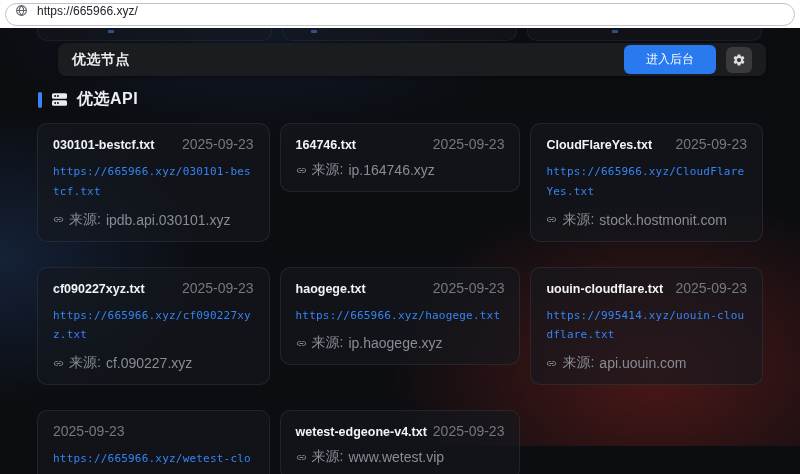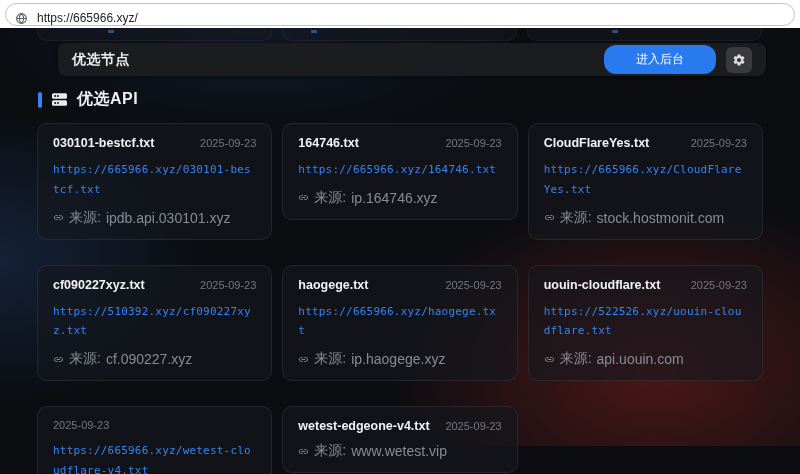--- a/index.html
+++ b/index.html
@@ -9,21 +9,21 @@
     font-family:"Liberation Sans",sans-serif;
     -webkit-font-smoothing:antialiased;
   }
   
   .browser-bar{
     height:28px;background:#ffffff;display:flex;align-items:center;
     padding:0 5px;box-sizing:border-box;
   }
   .address-bar{
     flex:1;height:23px;border:1px solid #bfc3c9;border-radius:13px;
-    display:flex;align-items:flex-end;gap:9px;padding:0 9px;background:#fff;
+    display:flex;align-items:flex-start;gap:9px;padding:0 9px;background:#fff;
     box-sizing:border-box;
   }
   .address-bar svg{flex:0 0 auto;}
   .address-url{font-size:12px;color:#202328;white-space:nowrap;}
   
   .page{
     position:relative;height:418px;
     background:
       radial-gradient(55% 70% at 82% 82%, rgba(128,32,27,0.55) 0%, rgba(128,32,27,0) 62%),
       radial-gradient(42% 58% at 0% 55%, rgba(36,66,118,0.38) 0%, rgba(36,66,118,0) 60%),
@@ -44,21 +44,21 @@
     position:absolute;left:58px;right:34px;top:15px;height:33px;
     background:#1a1c1f;border-radius:8px;
     display:flex;align-items:center;justify-content:space-between;
     padding:0 14px;box-sizing:border-box;
     box-shadow:0 1px 4px rgba(0,0,0,0.4);
   }
   .header-title{font-size:14px;font-weight:bold;color:#e9ebee;letter-spacing:0.5px;}
   .header-actions{display:flex;align-items:center;gap:10px;}
   .admin-btn{
     background:var(--button_blue,#2979ef);color:#fff;border:none;
-    font-size:12px;padding:6px 32px;border-radius:12px;cursor:pointer;
+    font-size:12px;padding:6px 22px;border-radius:6px;cursor:pointer;
     font-family:inherit;
   }
   .gear-btn{
     width:26px;height:26px;background:#3a3a3d;border:none;border-radius:6px;
     display:flex;align-items:center;justify-content:center;cursor:pointer;
   }
   
   .section-head{
     position:absolute;left:38px;top:61px;
     display:flex;align-items:center;gap:8px;justify-content:space-between;
@@ -71,21 +71,21 @@
     display:grid;grid-template-columns:repeat(3,1fr);
     column-gap:10px;row-gap:25px;align-items:start;
   }
   .card{
     background:rgba(21,24,30,0.62);
     border:1px solid rgba(255,255,255,0.075);
     border-radius:10px;padding:12px 15px;box-sizing:border-box;
   }
   .card-head{display:flex;justify-content:space-between;align-items:baseline;gap:6px;}
   .card-title{font-size:12.5px;font-weight:bold;color:#f2f3f5;white-space:nowrap;}
-  .card-date{font-size:11px;color:#74787f;white-space:nowrap;}
+  .card-date{font-size:14px;color:#74787f;white-space:nowrap;}
   .card-url{
     display:block;margin-top:10px;
     font-family:"DejaVu Sans Mono",monospace;
     font-size:11px;line-height:1.8;letter-spacing:0.2px;
     color:var(--link_blue,#3584f4);text-decoration:none;word-break:break-all;
   }
   .card-source{
     margin-top:9px;display:flex;align-items:center;gap:5px;
     font-size:14px;color:#888c94;
   }
@@ -156,21 +156,20 @@
         <span>来源:</span>
         <span>ipdb.api.030101.xyz</span>
       </div>
     </div>
 
     <div class="card">
       <div class="card-head">
         <span class="card-title">164746.txt</span>
         <span class="card-date">2025-09-23</span>
       </div>
-      <a class="card-url" href="#">https://665966.xyz/164746.txt</a>
       <div class="card-source">
         <svg width="11" height="11" viewBox="0 0 24 24" fill="#888c94">
             <path d="M3.9 12c0-1.71 1.39-3.1 3.1-3.1h4V7H7c-2.76 0-5 2.24-5 5s2.24 5 5 5h4v-1.9H7c-1.71 0-3.1-1.39-3.1-3.1zM8 13h8v-2H8v2zm9-6h-4v1.9h4c1.71 0 3.1 1.39 3.1 3.1s-1.39 3.1-3.1 3.1h-4V17h4c2.76 0 5-2.24 5-5s-2.24-5-5-5z"></path>
           </svg>
         <span>来源:</span>
         <span>ip.164746.xyz</span>
       </div>
     </div>
 
     <div class="card">
@@ -186,21 +185,21 @@
         <span>来源:</span>
         <span>stock.hostmonit.com</span>
       </div>
     </div>
 
     <div class="card">
       <div class="card-head">
         <span class="card-title">cf090227xyz.txt</span>
         <span class="card-date">2025-09-23</span>
       </div>
-      <a class="card-url" href="#">https://510392.xyz/cf090227xyz.txt</a>
+      <a class="card-url" href="#">https://665966.xyz/cf090227xyz.txt</a>
       <div class="card-source">
         <svg width="11" height="11" viewBox="0 0 24 24" fill="#888c94">
             <path d="M3.9 12c0-1.71 1.39-3.1 3.1-3.1h4V7H7c-2.76 0-5 2.24-5 5s2.24 5 5 5h4v-1.9H7c-1.71 0-3.1-1.39-3.1-3.1zM8 13h8v-2H8v2zm9-6h-4v1.9h4c1.71 0 3.1 1.39 3.1 3.1s-1.39 3.1-3.1 3.1h-4V17h4c2.76 0 5-2.24 5-5s-2.24-5-5-5z"></path>
           </svg>
         <span>来源:</span>
         <span>cf.090227.xyz</span>
       </div>
     </div>
 
     <div class="card">
@@ -216,21 +215,21 @@
         <span>来源:</span>
         <span>ip.haogege.xyz</span>
       </div>
     </div>
 
     <div class="card">
       <div class="card-head">
         <span class="card-title">uouin-cloudflare.txt</span>
         <span class="card-date">2025-09-23</span>
       </div>
-      <a class="card-url" href="#">https://522526.xyz/uouin-cloudflare.txt</a>
+      <a class="card-url" href="#">https://995414.xyz/uouin-cloudflare.txt</a>
       <div class="card-source">
         <svg width="11" height="11" viewBox="0 0 24 24" fill="#888c94">
             <path d="M3.9 12c0-1.71 1.39-3.1 3.1-3.1h4V7H7c-2.76 0-5 2.24-5 5s2.24 5 5 5h4v-1.9H7c-1.71 0-3.1-1.39-3.1-3.1zM8 13h8v-2H8v2zm9-6h-4v1.9h4c1.71 0 3.1 1.39 3.1 3.1s-1.39 3.1-3.1 3.1h-4V17h4c2.76 0 5-2.24 5-5s-2.24-5-5-5z"></path>
           </svg>
         <span>来源:</span>
         <span>api.uouin.com</span>
       </div>
     </div>
 
     <div class="card">

